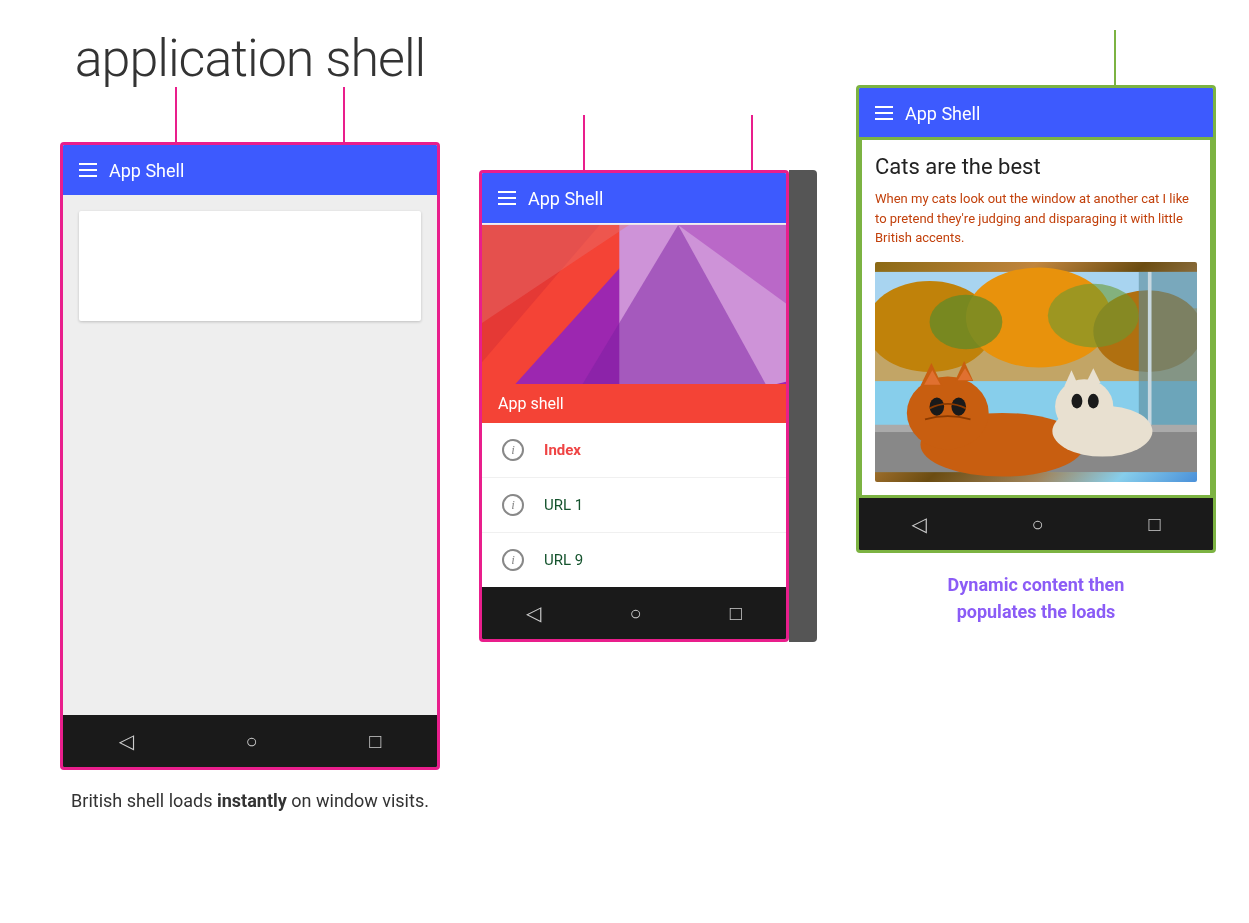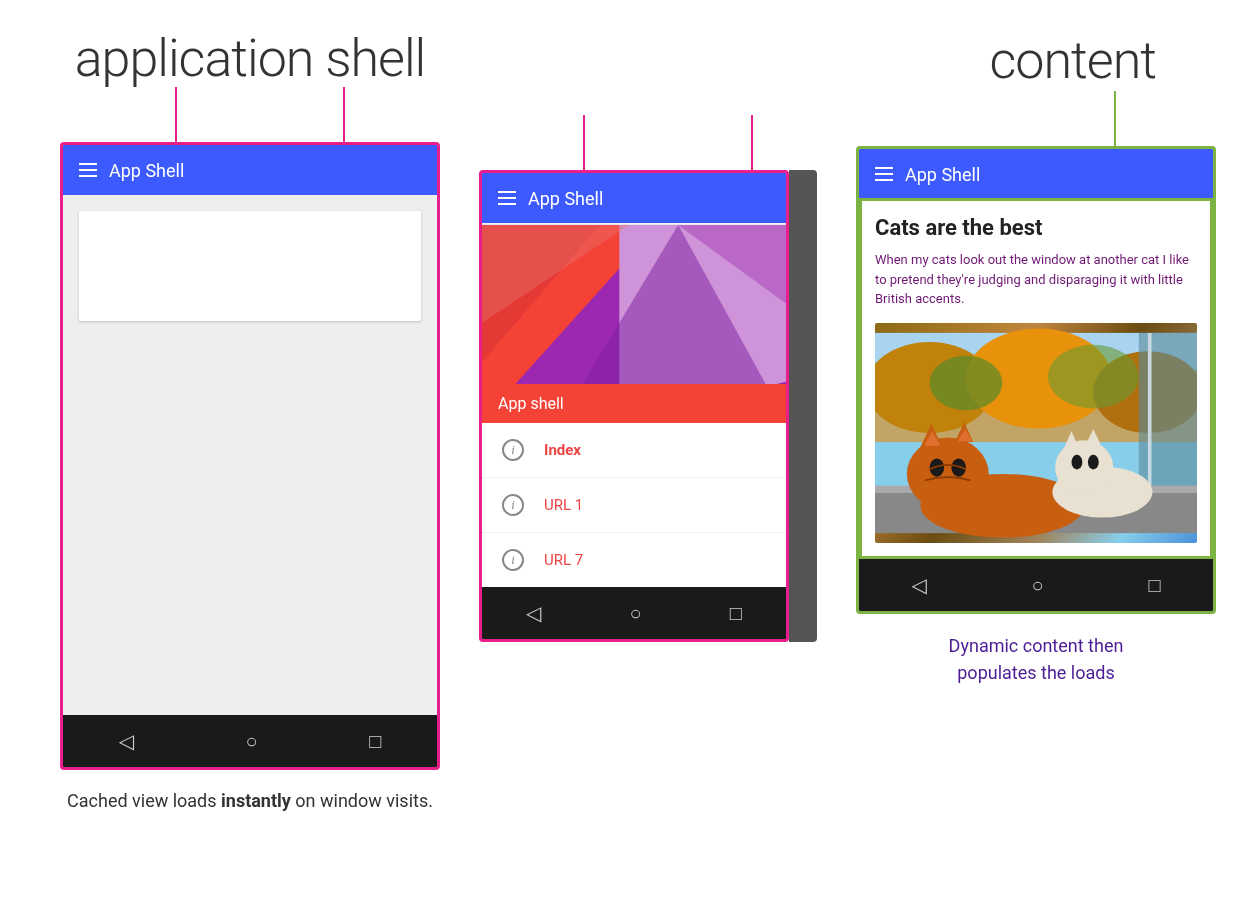--- a/index.html
+++ b/index.html
@@ -162,21 +162,21 @@
     .menu-item:last-child {
       border-bottom: none;
     }
     .menu-item-bold .menu-text {
       font-weight: 700;
       font-size: 15px;
       color: #ef4444;
     }
     .menu-text {
       font-size: 15px;
-      color: #ef4444;
+      color: #14532d;
     }
     .info-icon {
       width: 22px;
       height: 22px;
       border: 2px solid #888;
       border-radius: 50%;
       display: flex;
       align-items: center;
       justify-content: center;
       font-size: 13px;
@@ -212,47 +212,48 @@
       background: #f0f0f0;
       overflow: hidden;
     }
 
     .phone-body-content {
       background: #fff;
       padding: 16px;
     }
     .content-title {
       font-size: 22px;
-      font-weight: 700;
+      font-weight: 400;
       color: #222;
       margin-bottom: 10px;
     }
     .content-desc {
       font-size: 13px;
-      color: #701a75;
+      color: #c2410c;
       line-height: 1.5;
       margin-bottom: 14px;
     }
 
     
     .cat-image {
       width: 100%;
       height: 220px;
       background: linear-gradient(135deg, #8B6914 0%, #c0853e 30%, #6B4C11 50%, #a0845c 70%, #87CEEB 85%, #4a90d9 100%);
       border-radius: 2px;
       position: relative;
       overflow: hidden;
     }
 
     .caption-right {
       font-size: 18px;
-      color: #4c1d95;
+      color: #8b5cf6;
       margin-top: 18px;
       text-align: center;
       line-height: 1.5;
+      font-weight: bold;
     }
 
     
     .content-outline {
       border: 3px solid #7cb342;
       position: absolute;
       top: 52px;
       left: 3px;
       right: 3px;
       bottom: 55px;
@@ -289,21 +290,21 @@
         <div class="phone-content-card"></div>
       </div>
       <div class="phone-nav-bar">
         <span class="nav-icon">◁</span>
         <span class="nav-icon">○</span>
         <span class="nav-icon">□</span>
       </div>
     </div>
 
     <p class="caption-left">
-      <span>Cached view loads </span><strong>instantly</strong><span> on window visits.</span>
+      <span>British shell loads </span><strong>instantly</strong><span> on window visits.</span>
     </p>
   </div>
 
   <div class="middle-section">
 
     <div style="width:310px; height:55px; position:relative;">
       <div style="position:absolute; left:90px; top:0; width:2px; height:55px; background:#e91e8c;"></div>
       <div style="position:absolute; right:50px; top:0; width:2px; height:55px; background:#e91e8c;"></div>
     </div>
 
@@ -346,36 +347,35 @@
             <span class="menu-text">Index</span>
           </div>
 
           <div class="menu-item">
             <div class="info-icon">i</div>
             <span class="menu-text">URL 1</span>
           </div>
 
           <div class="menu-item">
             <div class="info-icon">i</div>
-            <span class="menu-text">URL 7</span>
+            <span class="menu-text">URL 9</span>
           </div>
         </div>
         <div class="phone-nav-bar">
           <span class="nav-icon">◁</span>
           <span class="nav-icon">○</span>
           <span class="nav-icon">□</span>
         </div>
       </div>
 
       <div style="width:28px; background:#555; border-radius:0 4px 4px 0;"></div>
     </div>
   </div>
 
   <div class="right-section">
-    <h2 class="content-label">content</h2>
 
     <div style="width:360px; height:55px; position:relative;">
       <div style="position:absolute; right:100px; top:0; width:2px; height:55px; background:#7cb342;"></div>
     </div>
 
     <div class="phone-wrapper" style="position:relative; width:360px;">
       <div class="phone-frame-green">
         <div class="phone-header">
           <div class="hamburger-icon">
             <span></span>

